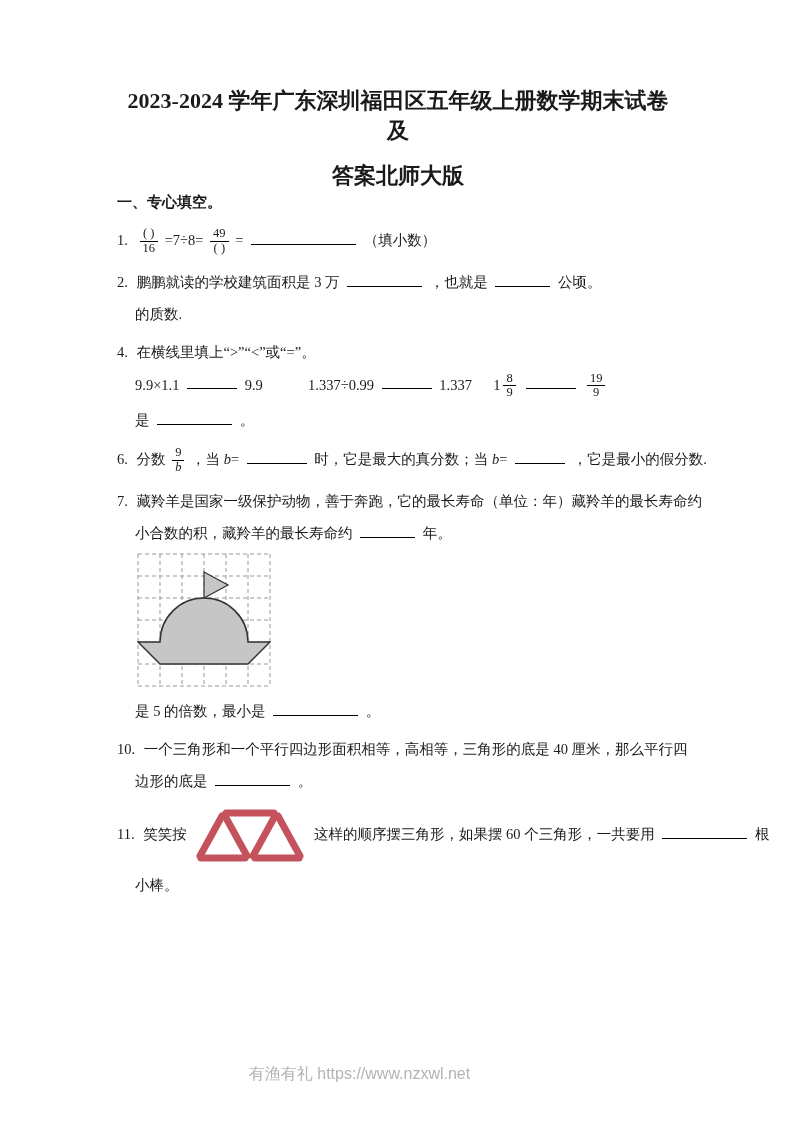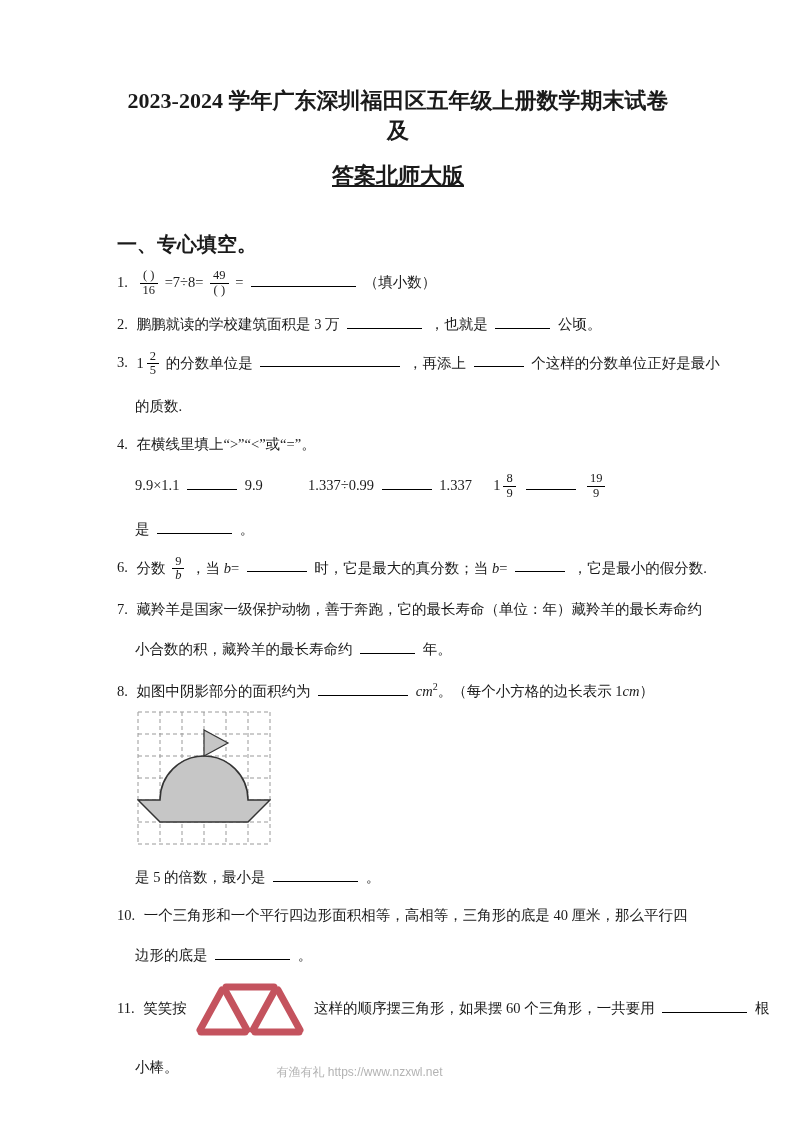--- a/index.html
+++ b/index.html
@@ -9,48 +9,48 @@
     width:793px;height:1122px;
     background:#ffffff;
     overflow:hidden;
     font-family:"Liberation Serif","DejaVu Serif",serif;
     color:#1a1a1a;
   }
   .content{position:absolute;left:117px;top:86px;width:562px;}
   .title{
     text-align:center;font-weight:bold;font-size:22px;line-height:30px;margin:0;
   }
-  .title2{margin-top:15px;text-decoration:underline;}
+  .title2{margin-top:15px;}
   .section-heading{
-    font-weight:bold;font-size:20px;margin-top:42px;line-height:22px;
+    font-weight:bold;font-size:15px;line-height:22px;
   }
   .line{
     font-size:14.5px;line-height:24px;margin-top:11px;white-space:nowrap;
   }
   .tall{margin-top:14px;}
-  .cont{padding-left:18px;margin-top:16px;}
+  .cont{padding-left:18px;margin-top:8px;}
   .lbl{margin-right:5px;}
   .frac{
     display:inline-block;text-align:center;vertical-align:middle;
     line-height:1.1;font-size:12.5px;margin:0 3px;
   }
   .frac .fn{display:block;border-bottom:1px solid #000;padding:0 3px;}
   .frac .fd{display:block;padding:0 3px;}
   .blank{display:inline-block;border-bottom:1px solid #000;height:15px;margin:0 4px;}
   .w50{width:50px}.w55{width:55px}.w60{width:60px}.w75{width:75px}
   .w85{width:85px}.w90{width:90px}.w105{width:105px}.w140{width:140px}.w155{width:155px}
   .gap{display:inline-block;width:38px;}
   .gap-sm{display:inline-block;width:14px;}
   .it{font-style:italic;}
   sup{font-size:10px;}
   .figure-wrap{padding-left:20px;margin-top:8px;}
   .stick-fig{vertical-align:middle;margin:0 4px;}
   .footer{
     position:absolute;left:0;top:1064px;width:719px;text-align:center;
-    color:#b3b3b3;font-size:12px;
+    color:#b3b3b3;font-size:16px;
     font-family:"Liberation Sans","DejaVu Sans",sans-serif;
   }
 </style>
 </head>
 <body>
 
 <div class="page">
   <div class="content">
 
     <div class="title">2023-2024 学年广东深圳福田区五年级上册数学期末试卷及</div>
@@ -70,29 +70,20 @@
 
     <div class="line tall">
       <span class="lbl">2.</span>
       <span>鹏鹏就读的学校建筑面积是 3 万</span>
       <span class="blank w75"></span>
       <span>，也就是</span>
       <span class="blank w55"></span>
       <span>公顷。</span>
     </div>
 
-    <div class="line tall">
-      <span class="lbl">3.</span>
-      <span>1</span><span class="frac"><span class="fn">2</span><span class="fd">5</span></span>
-      <span>的分数单位是</span>
-      <span class="blank w140"></span>
-      <span>，再添上</span>
-      <span class="blank w50"></span>
-      <span>个这样的分数单位正好是最小</span>
-    </div>
     <div class="line cont">的质数.</div>
 
     <div class="line tall">
       <span class="lbl">4.</span>
       <span>在横线里填上“&gt;”“&lt;”或“=”。</span>
     </div>
     <div class="line cont">
       <span>9.9×1.1</span>
       <span class="blank w50"></span>
       <span>9.9</span>
@@ -126,26 +117,20 @@
     <div class="line tall">
       <span class="lbl">7.</span>
       <span>藏羚羊是国家一级保护动物，善于奔跑，它的最长寿命（单位：年）藏羚羊的最长寿命约</span>
     </div>
     <div class="line cont">
       <span>小合数的积，藏羚羊的最长寿命约</span>
       <span class="blank w55"></span>
       <span>年。</span>
     </div>
 
-    <div class="line tall">
-      <span class="lbl">8.</span>
-      <span>如图中阴影部分的面积约为</span>
-      <span class="blank w90"></span>
-      <span class="it">cm</span><sup>2</sup><span>。（每个小方格的边长表示 1</span><span class="it">cm</span><span>）</span>
-    </div>
 
     <div class="figure-wrap">
       <svg width="134" height="134" viewBox="0 0 134 134">
         <g stroke="#999999" stroke-width="1" stroke-dasharray="4,3" fill="none">
           <line x1="1" y1="1" x2="1" y2="133"></line>
             <line x1="23" y1="1" x2="23" y2="133"></line>
           <line x1="45" y1="1" x2="45" y2="133"></line>
             <line x1="67" y1="1" x2="67" y2="133"></line>
           <line x1="89" y1="1" x2="89" y2="133"></line>
             <line x1="111" y1="1" x2="111" y2="133"></line>

